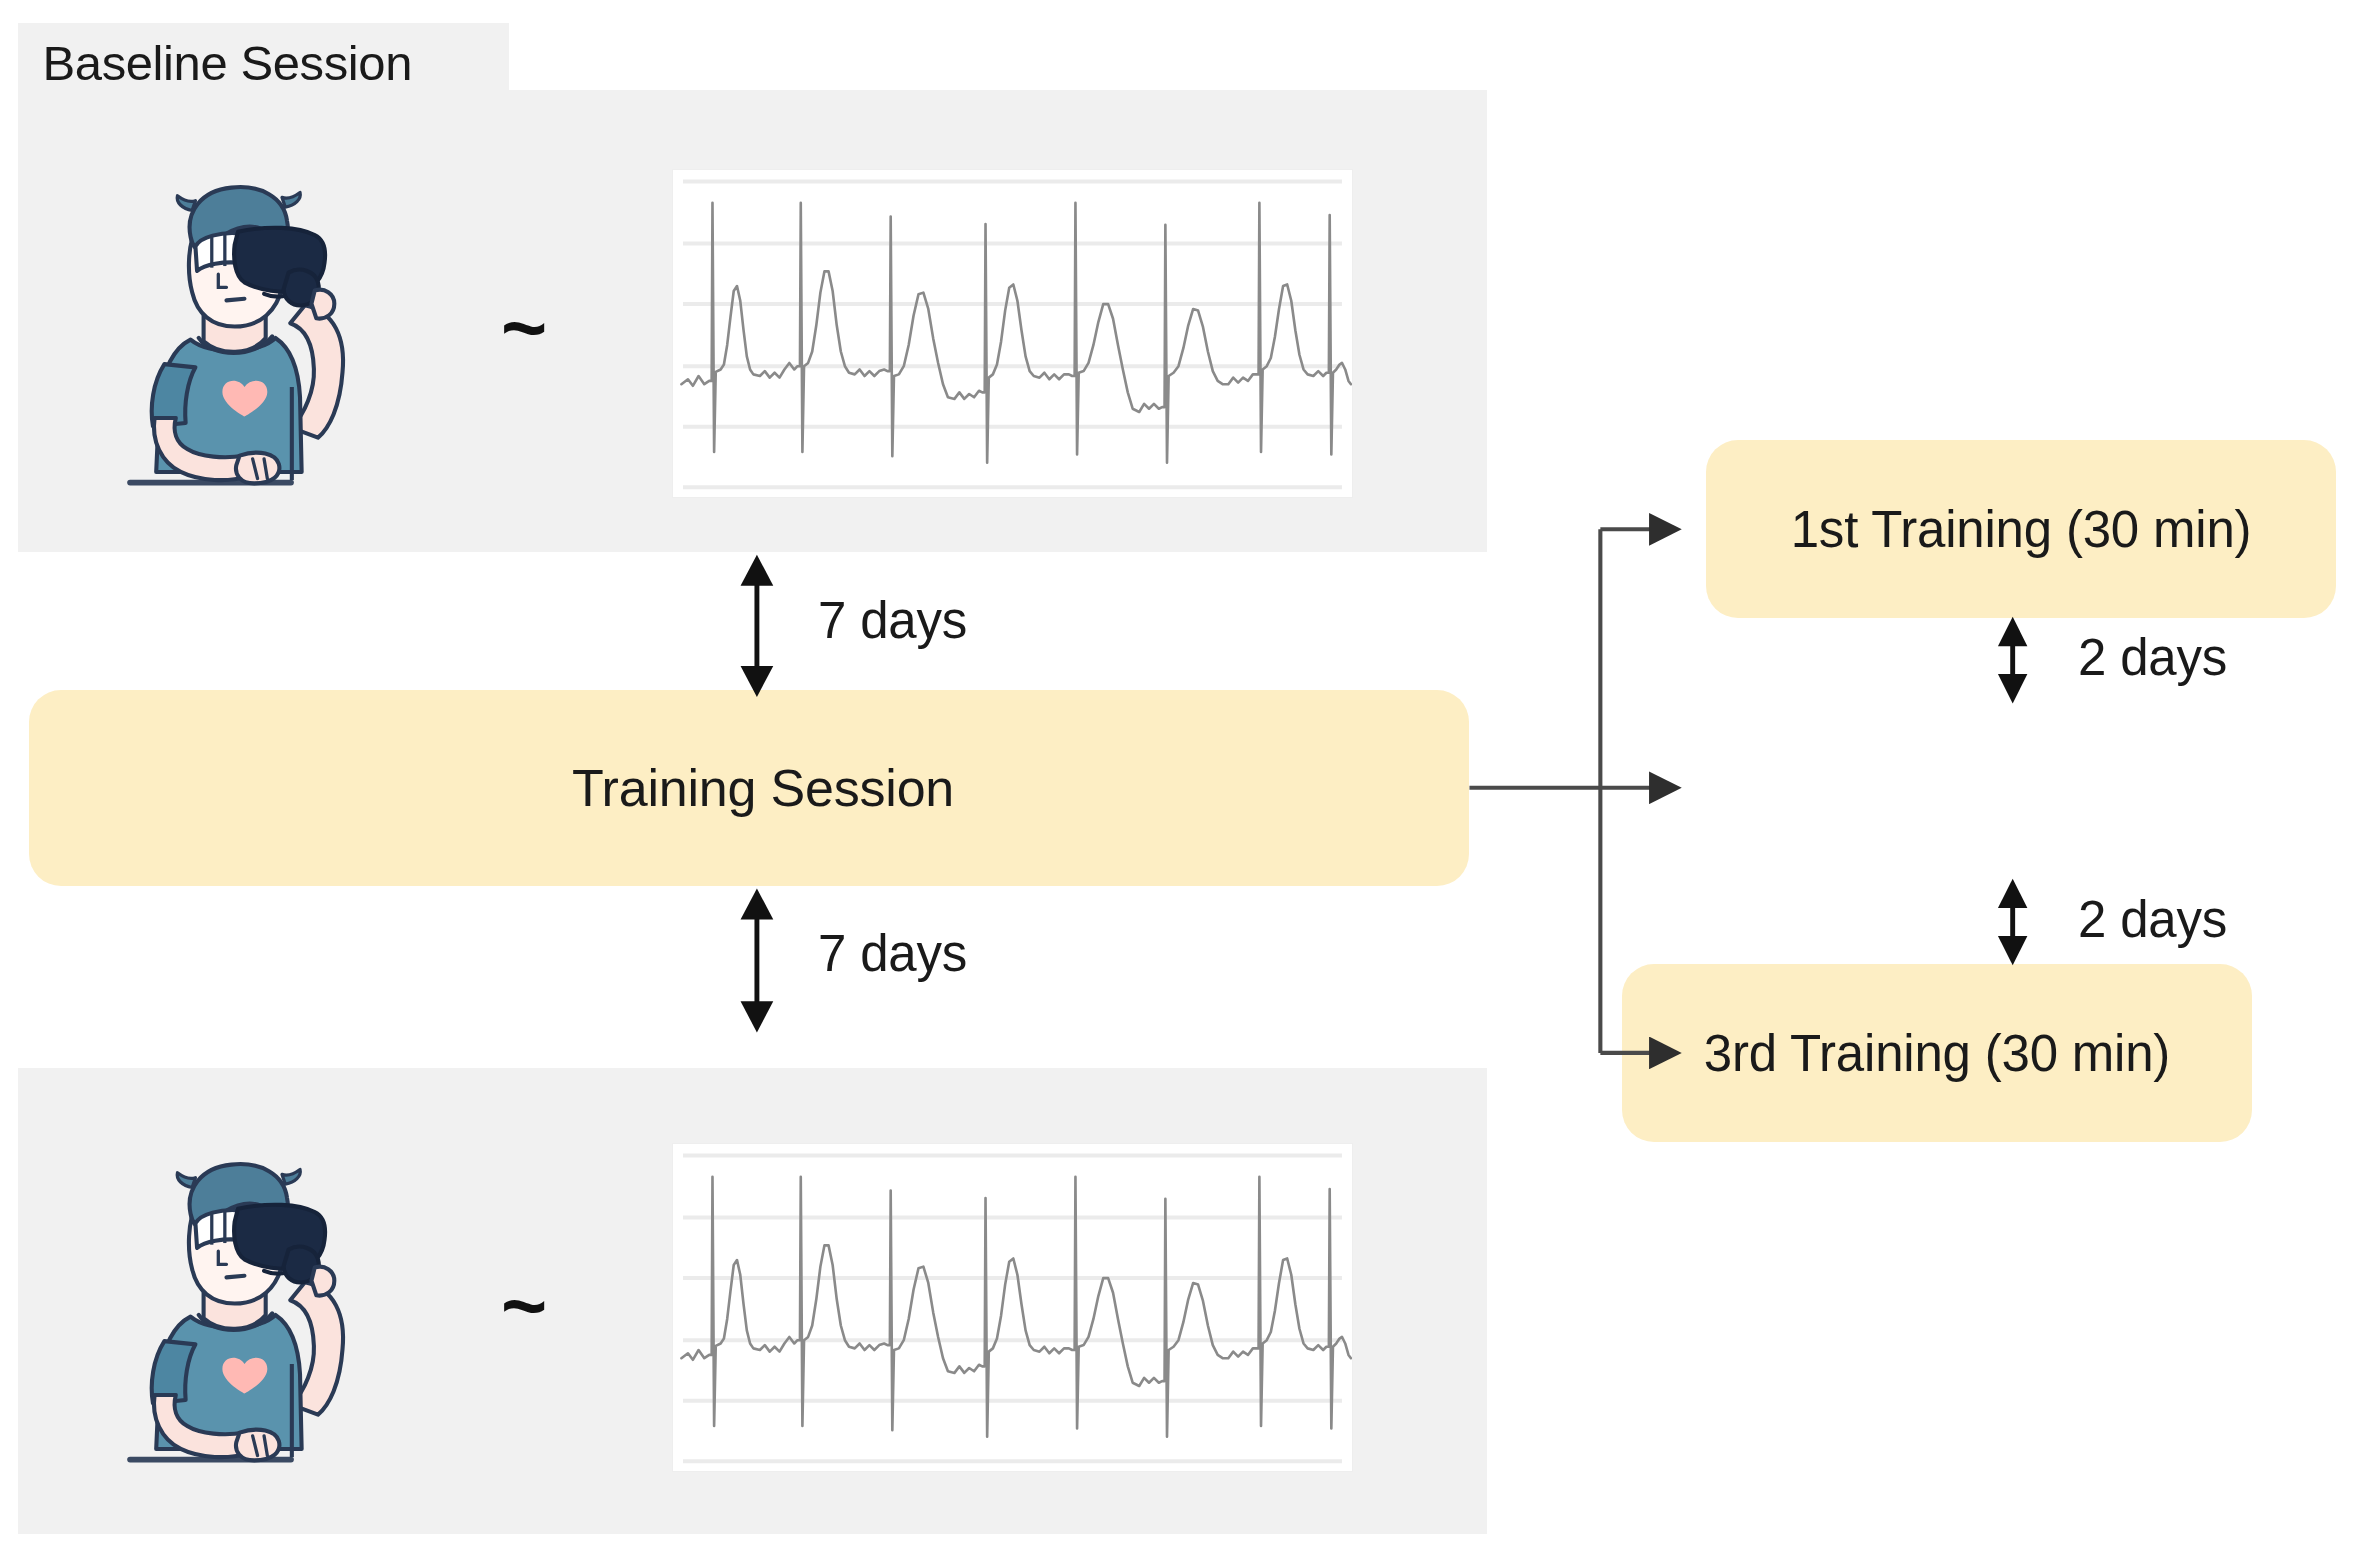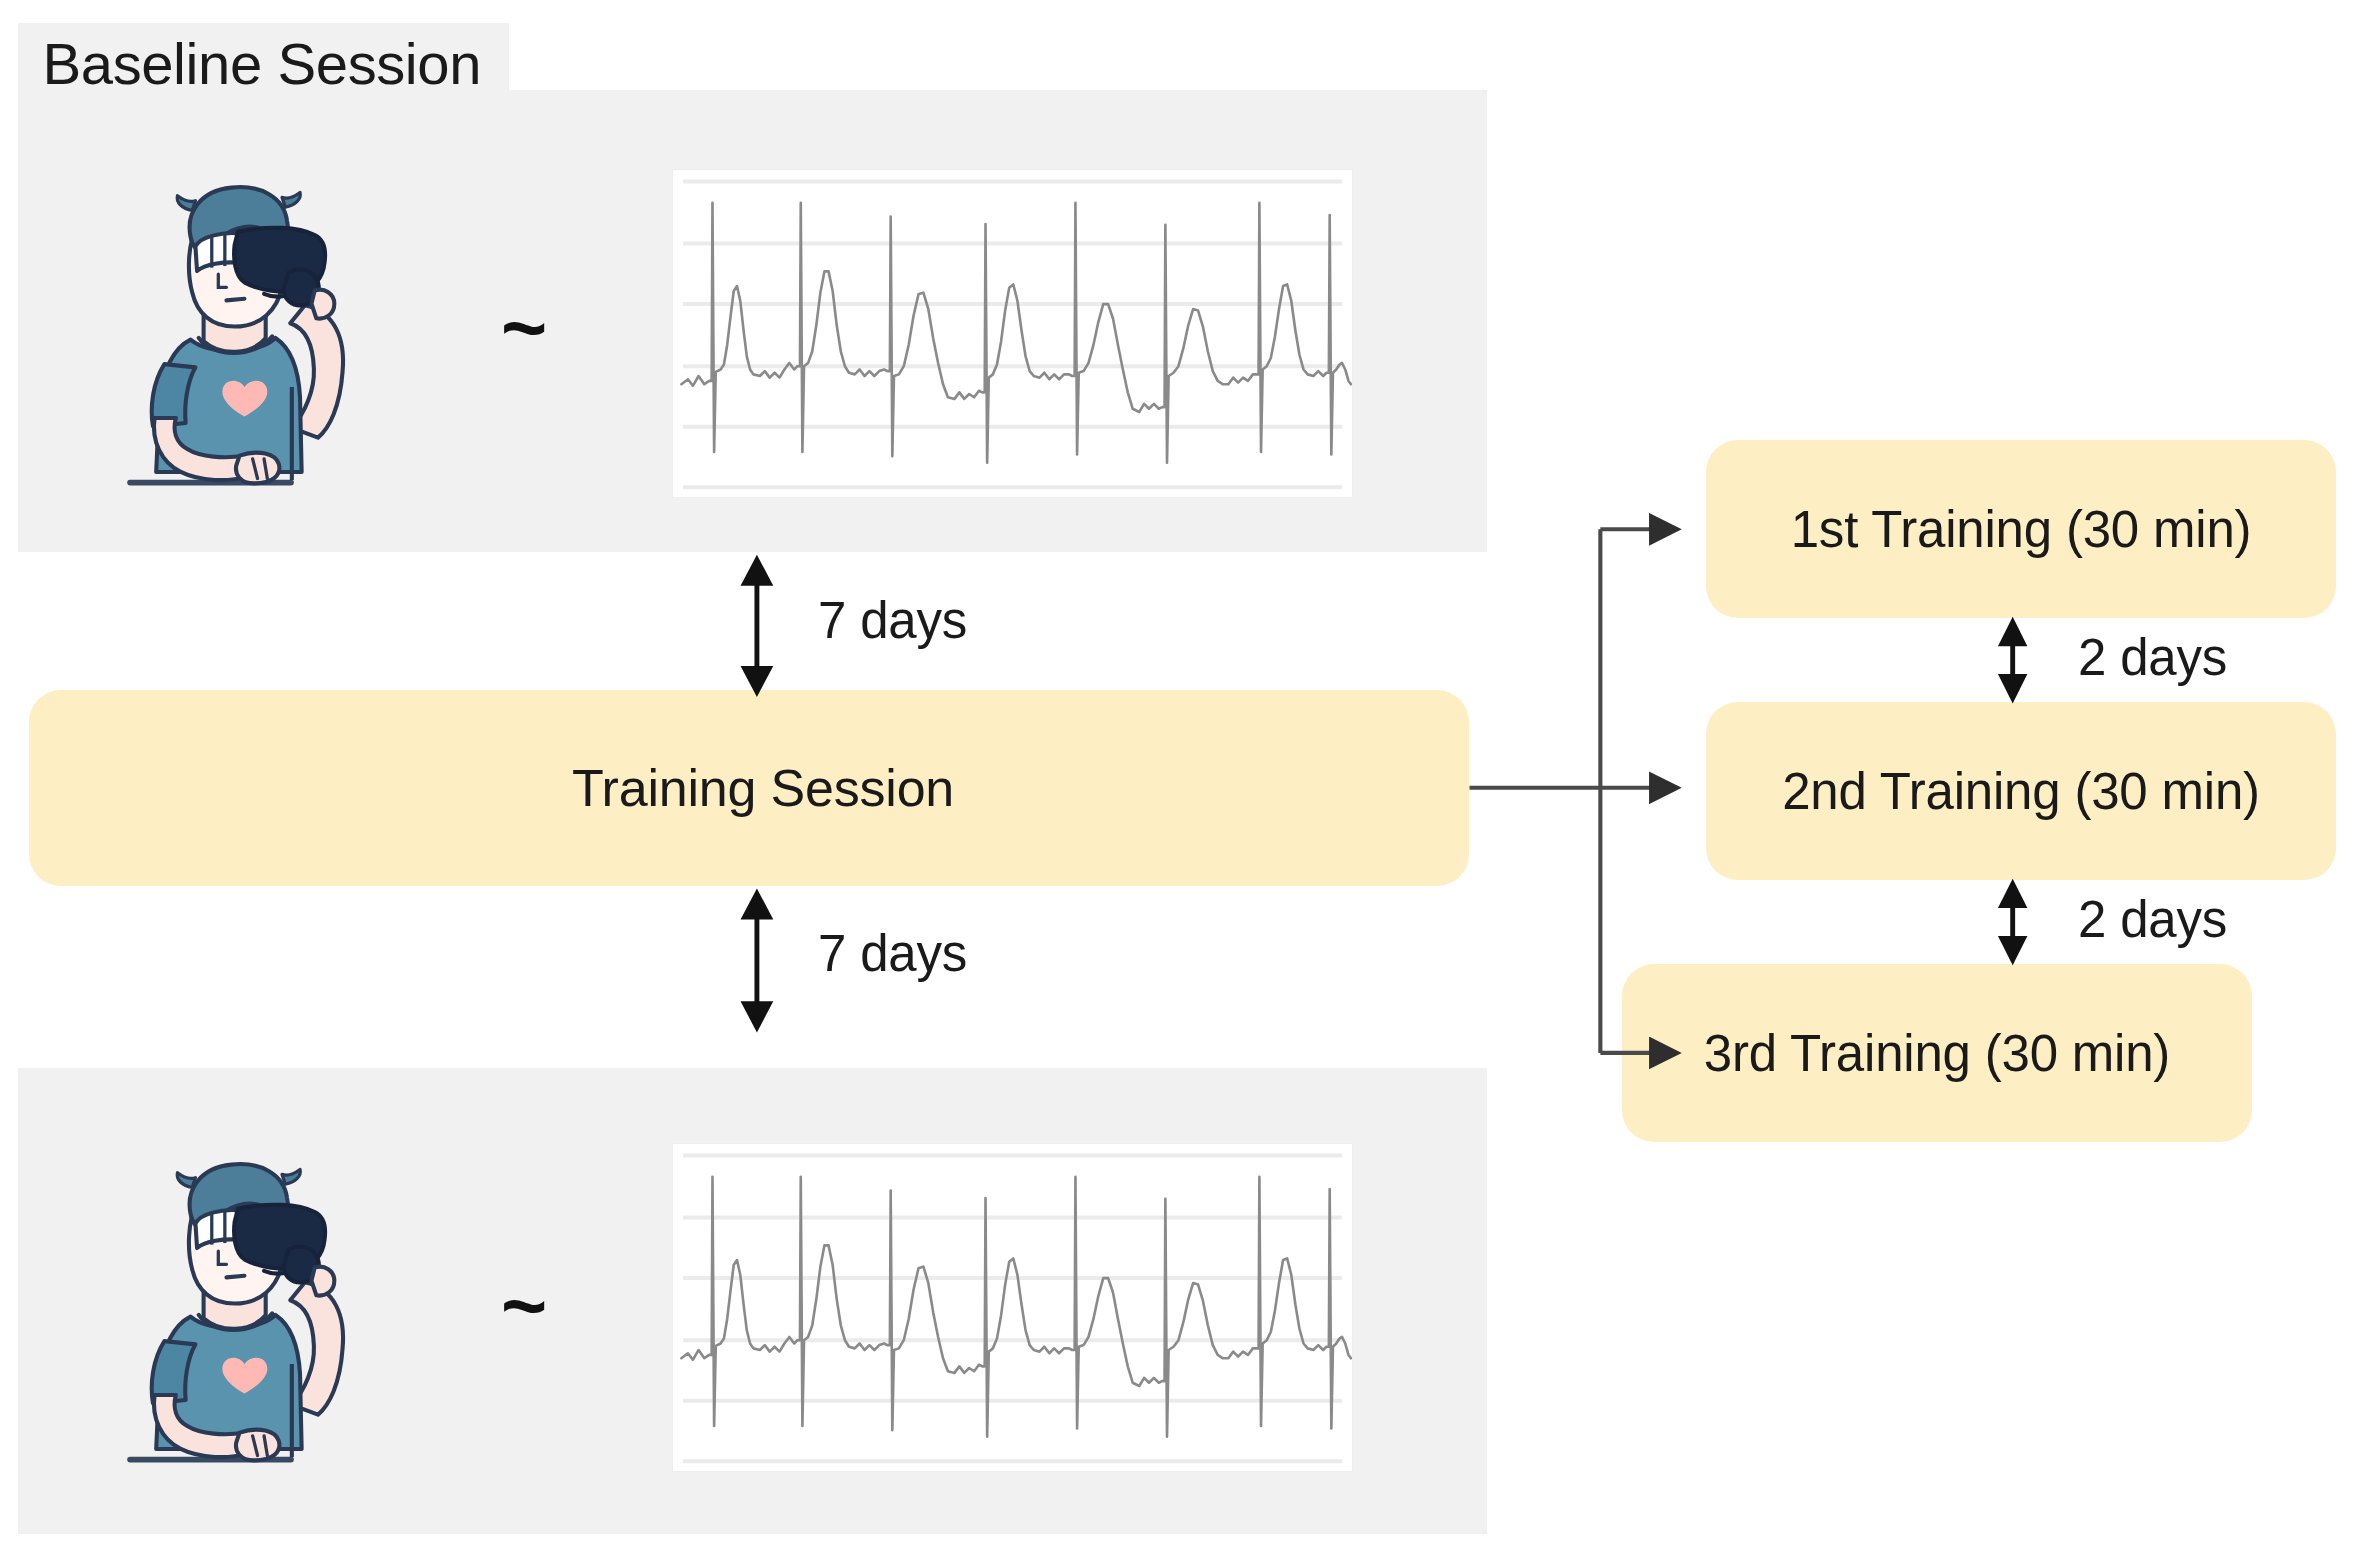--- a/index.html
+++ b/index.html
@@ -28,21 +28,21 @@
   }
   .session-label-tab {
     position: absolute;
     background: #f1f1f1;
     display: flex;
     align-items: center;
     padding-left: 24.5px;
     box-sizing: border-box;
   }
   .session-label-tab .label-text {
-    font-size: 58px;
+    font-size: 49px;
     color: #1a1a1a;
     letter-spacing: -0.4px;
     white-space: nowrap;
   }
 
   
   .avatar-wrap {
     position: absolute;
   }
   .avatar-wrap svg { display: block; }
@@ -272,23 +272,20 @@
            L783,252 L789,246 L795,252 L799,248
            L802,248 L803,55 L805,348 L807,248
            L811,244 L815,238 L818,236 L822,244 L826,258 L829,262"></path>
     </svg>
   </div>
 
   <div class="yellow-box" style="left:1706px; top:440px; width:630px; height:178px;">
     <span class="box-text">1st Training (30 min)</span>
   </div>
 
-  <div class="yellow-box" style="left:1706px; top:702px; width:630px; height:178px;">
-    <span class="box-text">2nd Training (30 min)</span>
-  </div>
 
   <div class="yellow-box" style="left:1622px; top:964px; width:630px; height:178px;align-items:center;">
     <span class="box-text">3rd Training (30 min)</span>
   </div>
 
   <div class="gap-label" style="left:818px; top:591px;">7 days</div>
 
   <div class="gap-label" style="left:818px; top:924px;">7 days</div>
 
   <div class="gap-label" style="left:2078px; top:628px;">2 days</div>

